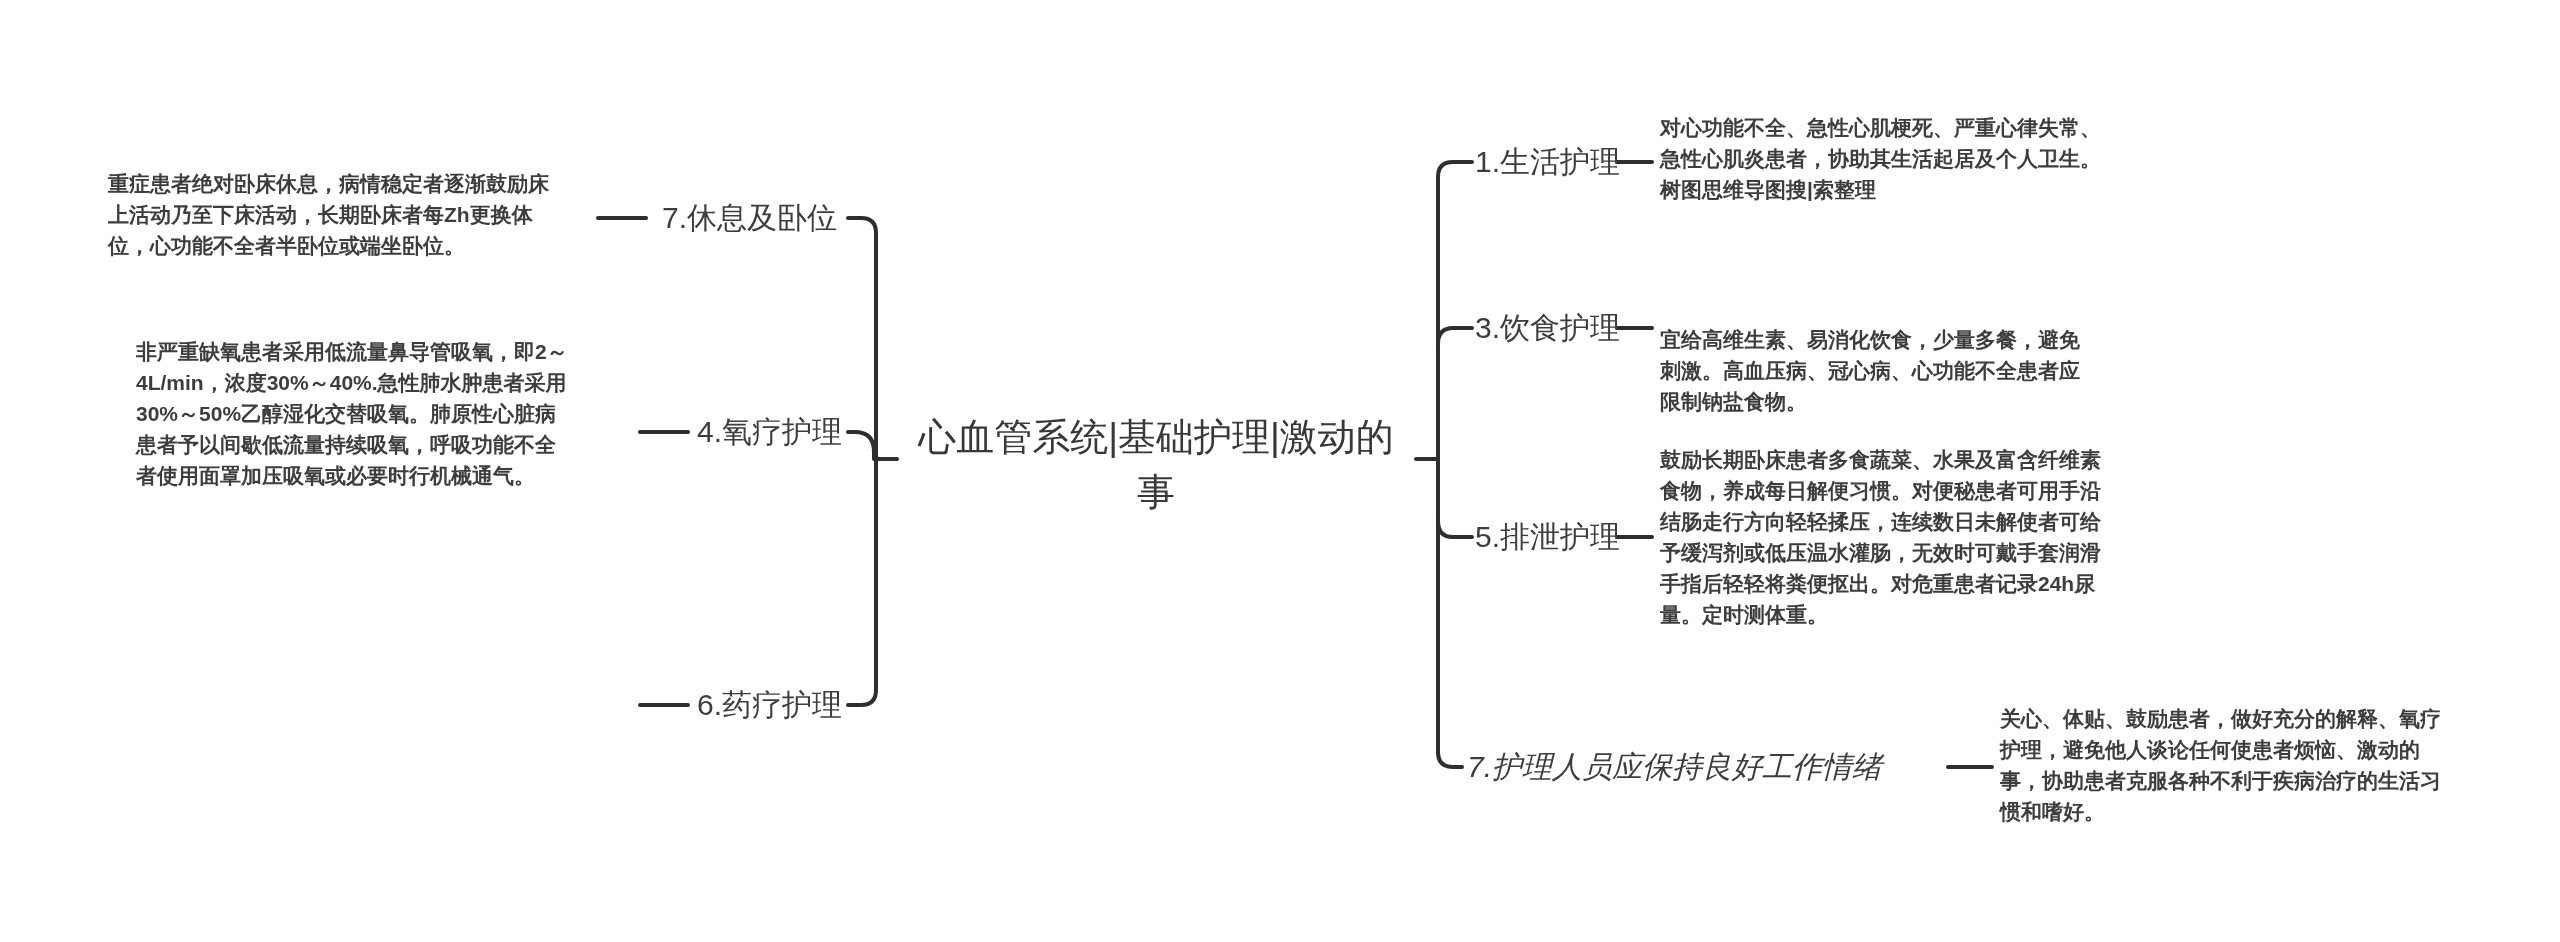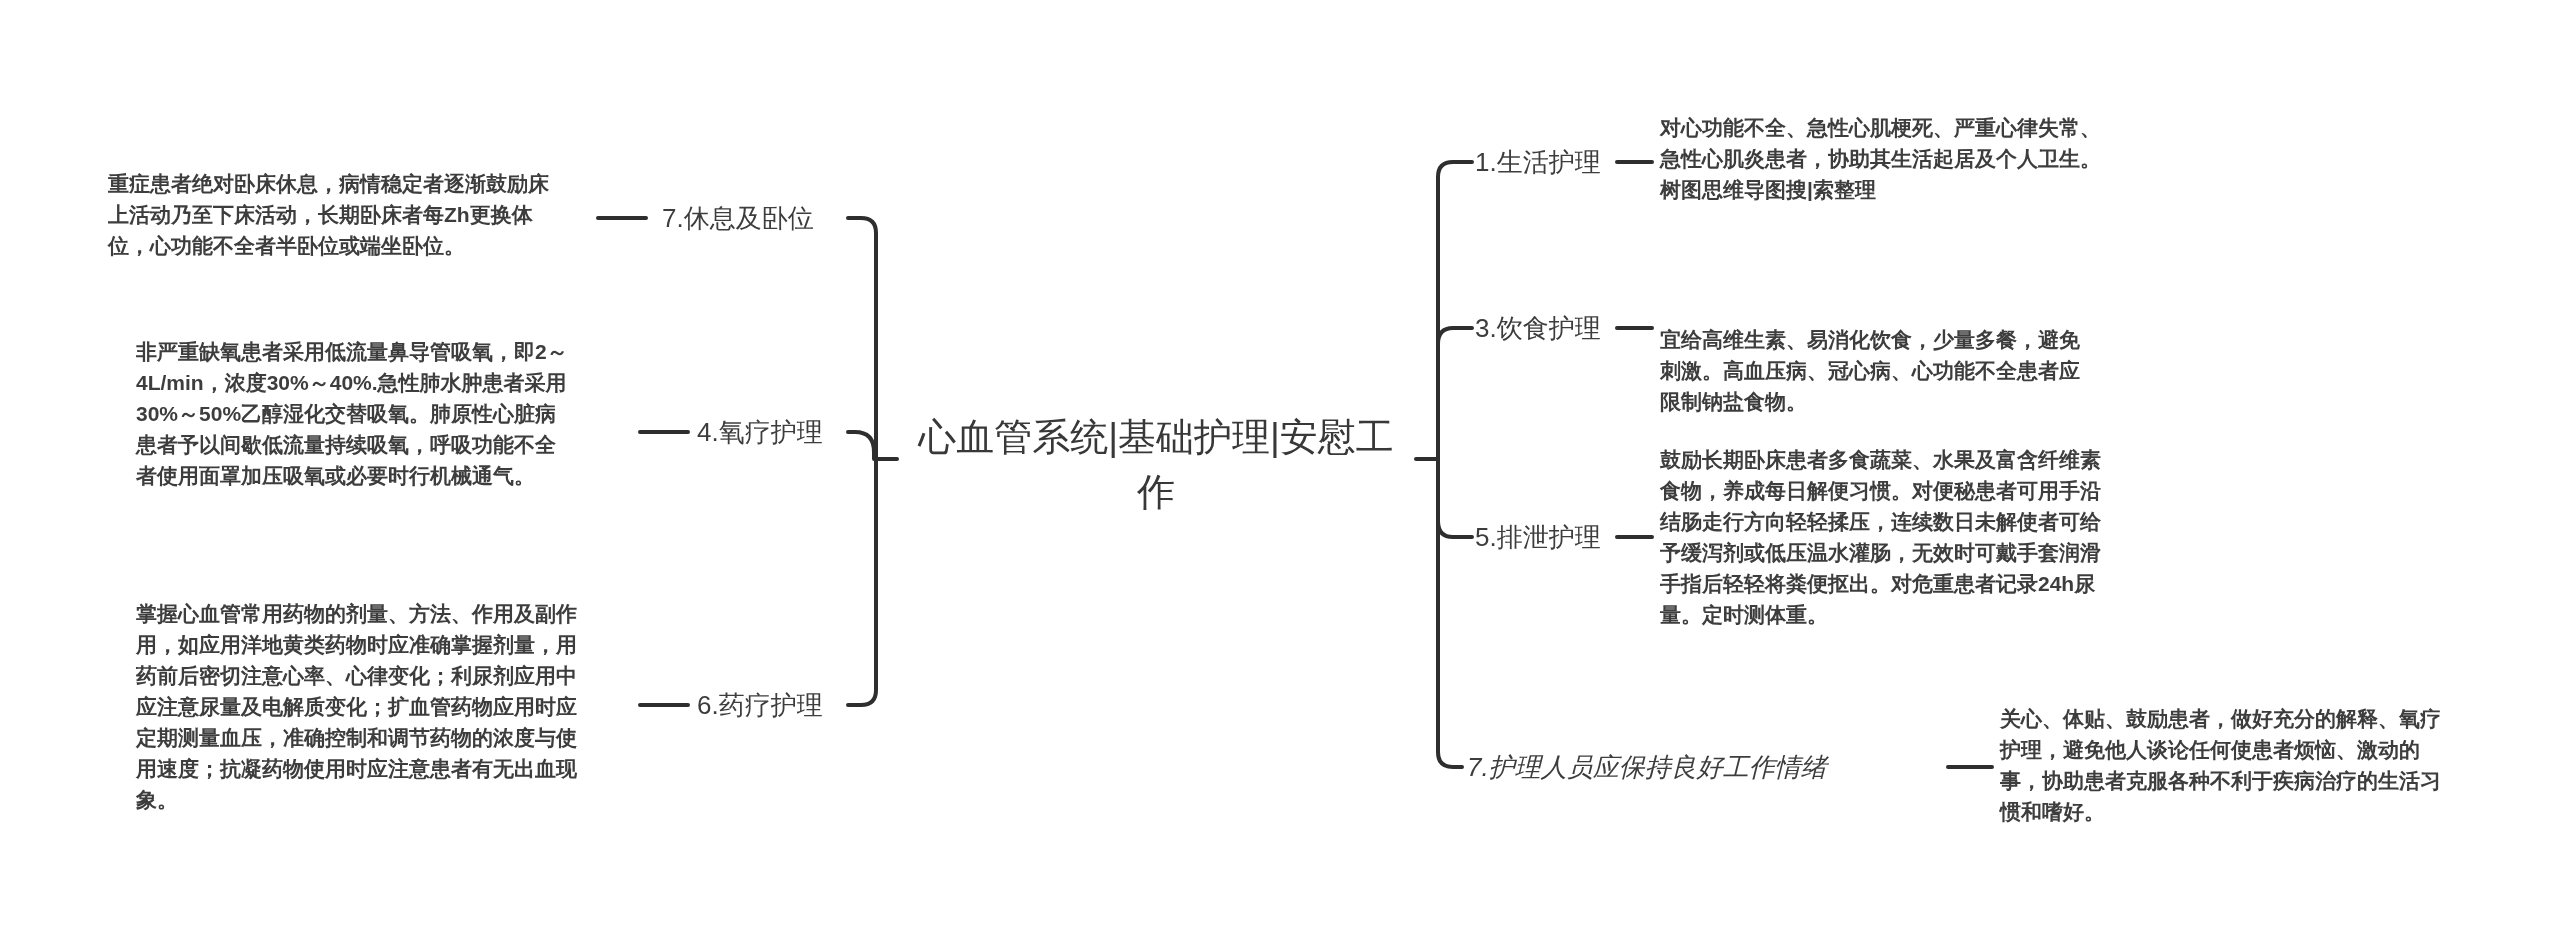--- a/index.html
+++ b/index.html
@@ -13,21 +13,21 @@
     width:2560px;height:942px;
     background:var(--bg);
     overflow:hidden;
     font-family:"Liberation Sans","DejaVu Sans",sans-serif;
     color:var(--text);
   }
   #connectors{position:absolute;left:0;top:0;width:2560px;height:942px;}
   #connectors path{fill:none;stroke:var(--line);stroke-width:4;stroke-linecap:round;}
   .node-label{
     position:absolute;
-    font-size:26px;
+    font-size:30px;
     line-height:30px;
     white-space:nowrap;
     color:var(--text);
   }
   .detail{
     position:absolute;
     font-size:21px;
     line-height:31px;
     width:432px;
     word-break:break-all;
@@ -83,25 +83,24 @@
     <path d="M 1472 537 H 1453 Q 1438 537 1438 521"></path>
 
     <path d="M 1416 459 H 1438"></path>
 
     <path d="M 1617 162 H 1652"></path>
     <path d="M 1617 328 H 1652"></path>
     <path d="M 1617 537 H 1652"></path>
     <path d="M 1948 767 H 1992"></path>
   </svg>
 
-  <div id="root-title">心血管系统|基础护理|安慰工作</div>
+  <div id="root-title">心血管系统|基础护理|激动的事</div>
 
   <div class="detail" id="detail-l2">重症患者绝对卧床休息，病情稳定者逐渐鼓励床上活动乃至下床活动，长期卧床者每Zh更换体位，心功能不全者半卧位或端坐卧位。</div>
   <div class="detail" id="detail-l4">非严重缺氧患者采用低流量鼻导管吸氧，即2～4L/min，浓度30%～40%.急性肺水肿患者采用30%～50%乙醇湿化交替吸氧。肺原性心脏病患者予以间歇低流量持续吸氧，呼吸功能不全者使用面罩加压吸氧或必要时行机械通气。</div>
-  <div class="detail" id="detail-l6">掌握心血管常用药物的剂量、方法、作用及副作用，如应用洋地黄类药物时应准确掌握剂量，用药前后密切注意心率、心律变化；利尿剂应用中应注意尿量及电解质变化；扩血管药物应用时应定期测量血压，准确控制和调节药物的浓度与使用速度；抗凝药物使用时应注意患者有无出血现象。</div>
 
   <div class="node-label" id="label-l2">7.休息及卧位</div>
   <div class="node-label" id="label-l4">4.氧疗护理</div>
   <div class="node-label" id="label-l6">6.药疗护理</div>
 
   <div class="node-label" id="label-r1">1.生活护理</div>
   <div class="node-label" id="label-r3">3.饮食护理</div>
   <div class="node-label" id="label-r5">5.排泄护理</div>
   <div class="node-label" id="label-r7">7.护理人员应保持良好工作情绪</div>
 

